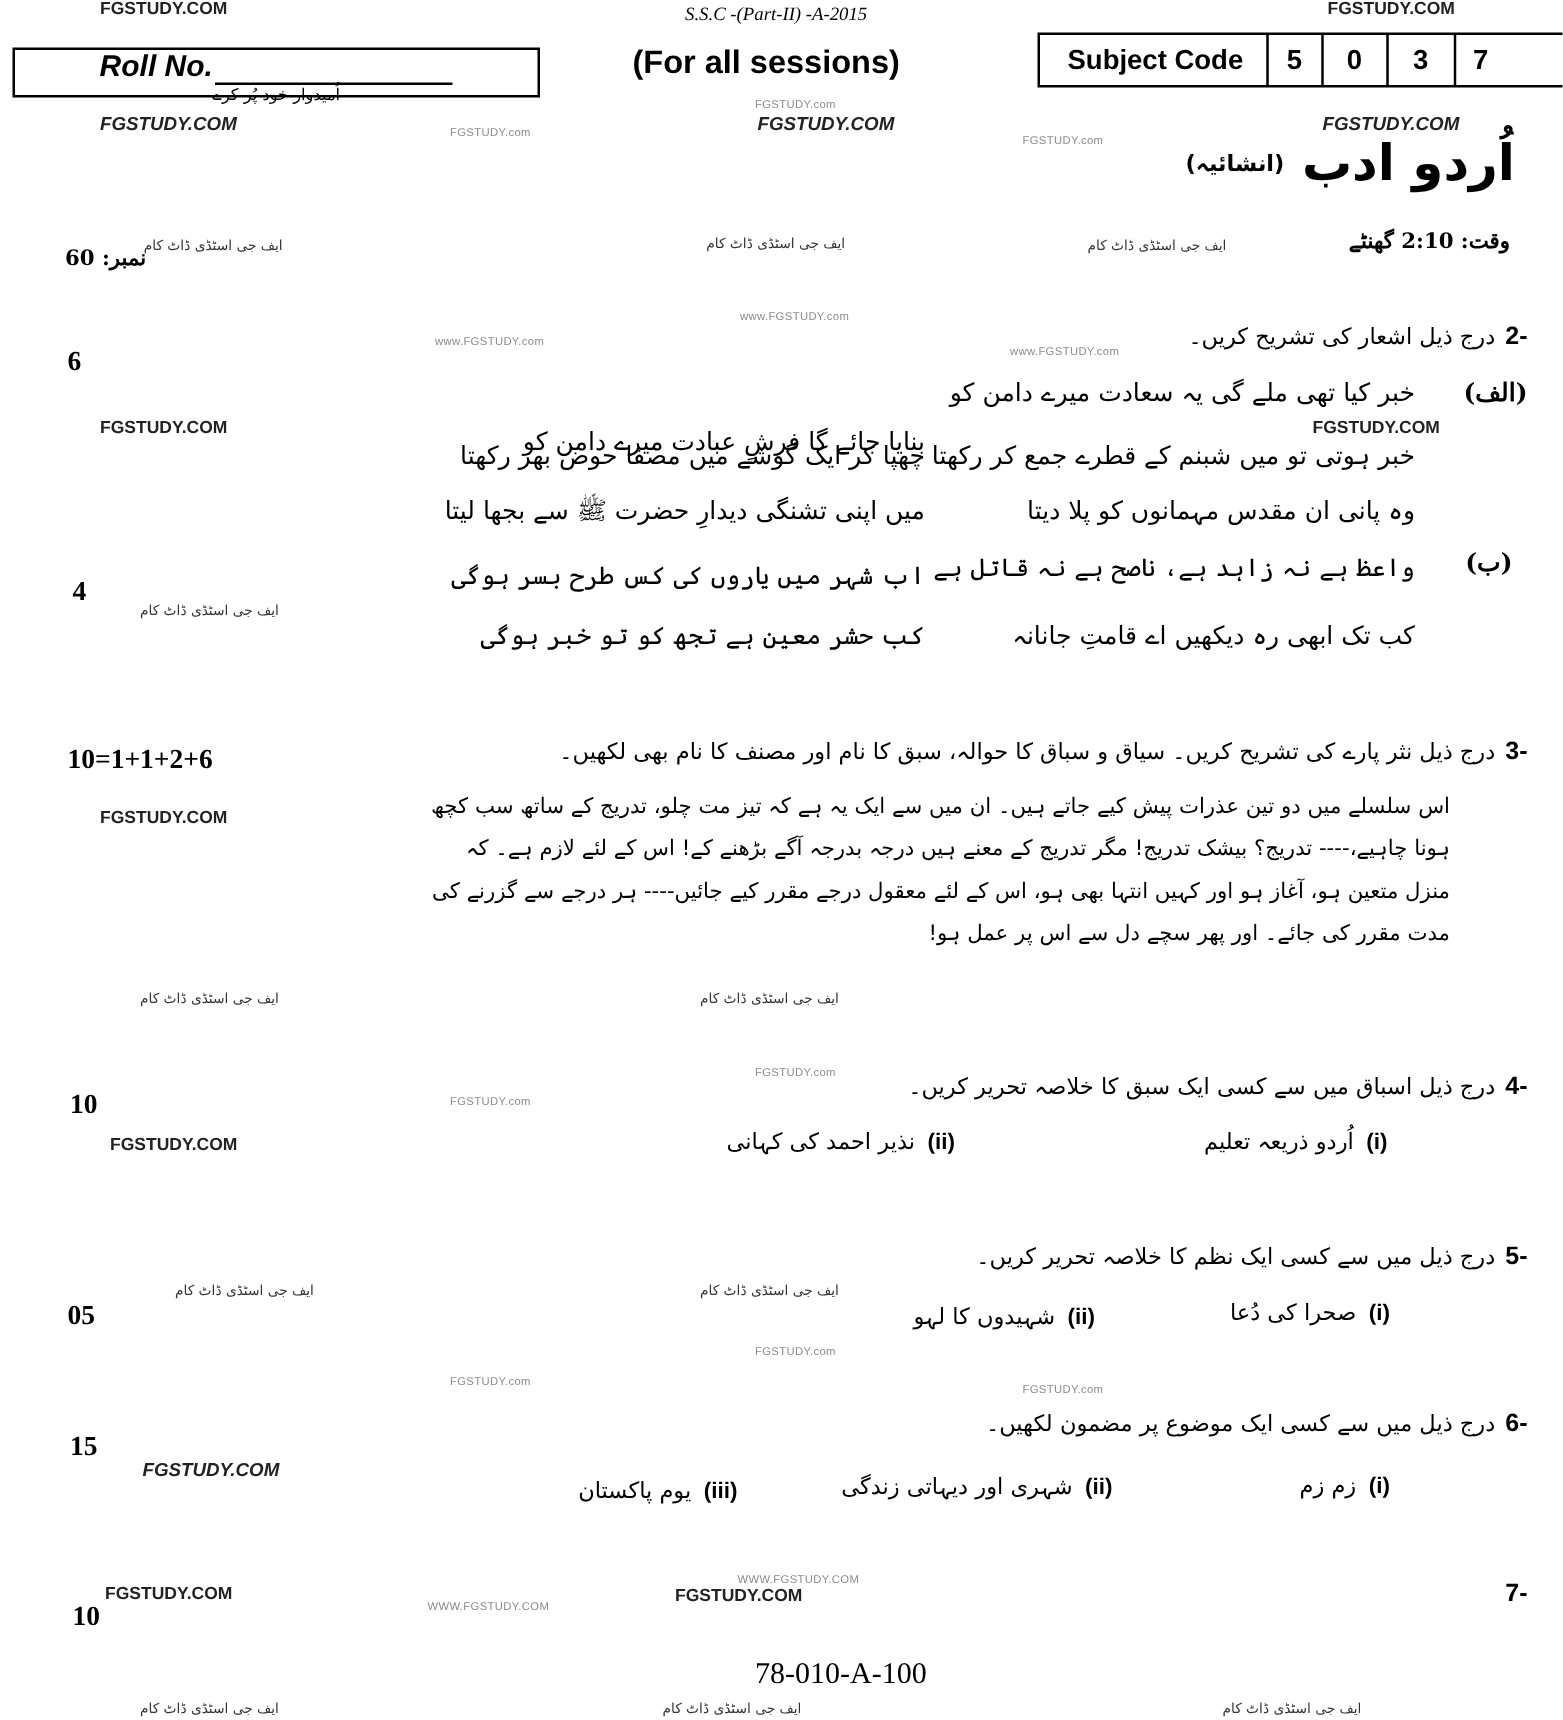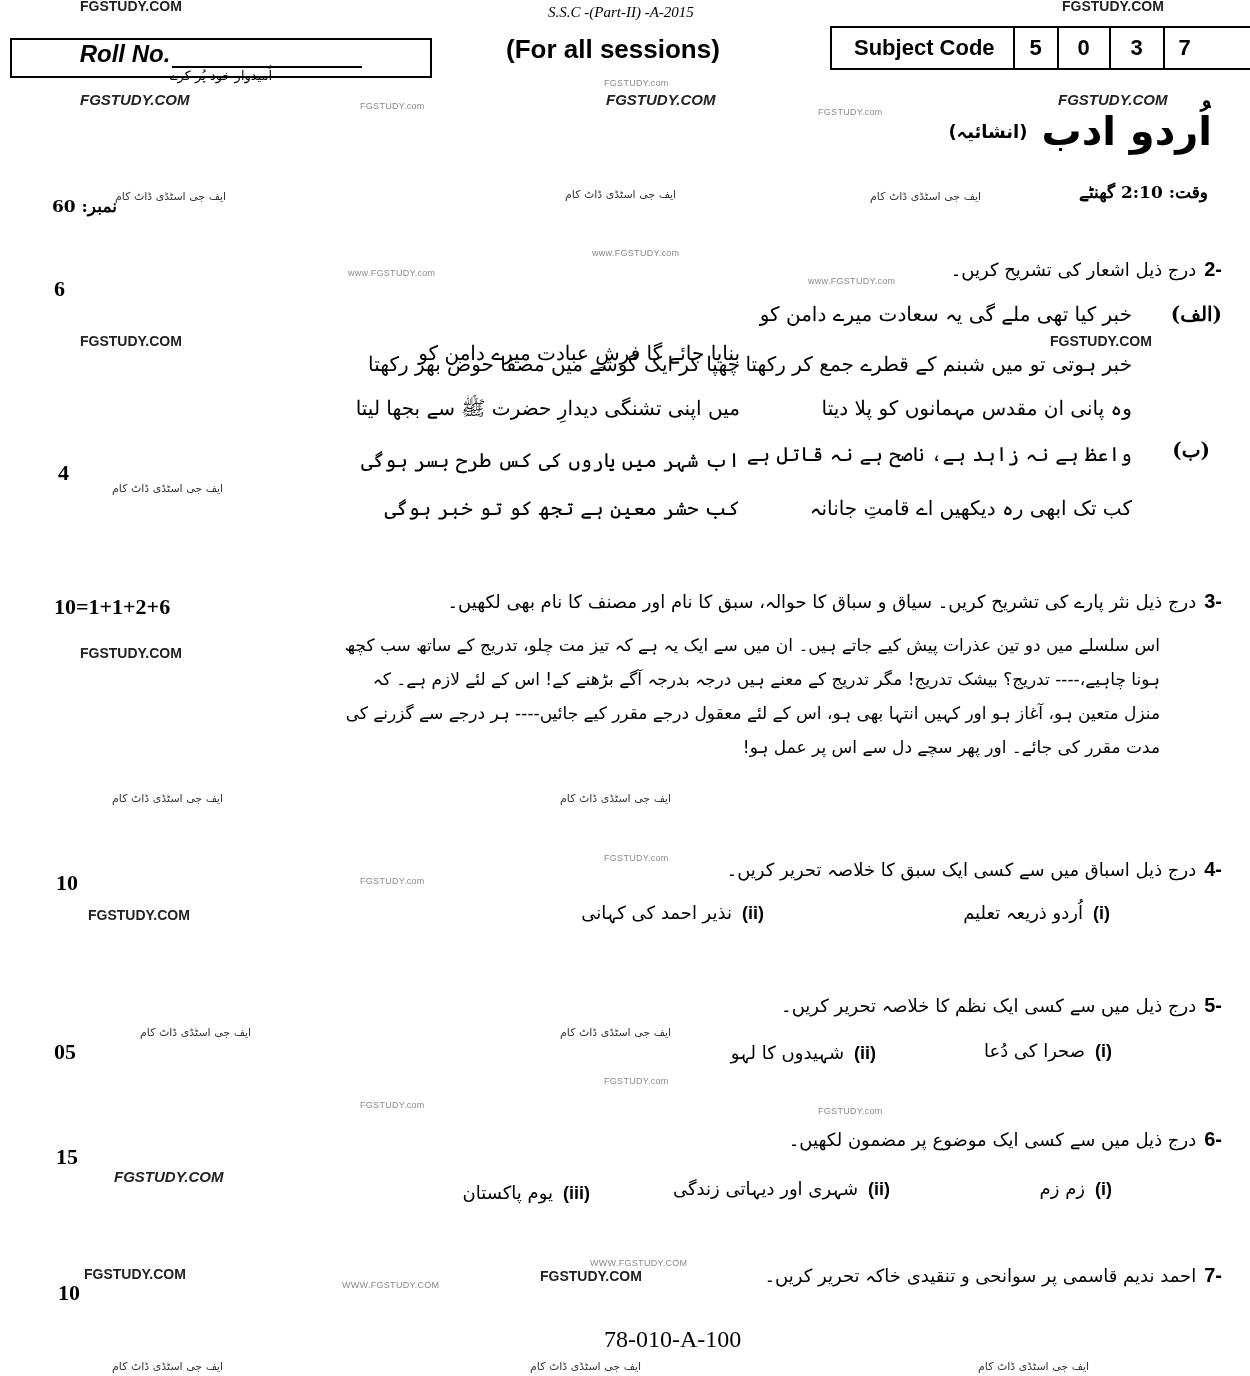--- a/index.html
+++ b/index.html
@@ -171,19 +171,18 @@
   <span>یوم پاکستان</span>
 </div>
 
 <div class="abs marks" style="left:58px;top:1280px;">10</div>
 <div class="abs wm-bold" style="left:84px;top:1266px;">FGSTUDY.COM</div>
 <div class="abs wm-light" style="left:342px;top:1280px;">WWW.FGSTUDY.COM</div>
 <div class="abs wm-light" style="left:590px;top:1258px;">WWW.FGSTUDY.COM</div>
 <div class="abs wm-bold" style="left:540px;top:1268px;">FGSTUDY.COM</div>
 <div class="abs q-line" style="right:28px;top:1264px;">
   <span class="qnum">7-</span>
-  <span class="q-text">احمد ندیم قاسمی پر سوانحی و تنقیدی خاکہ تحریر کریں۔</span>
 </div>
 
 <div class="abs footer-code" style="left:604px;top:1326px;">78-010-A-100</div>
 <div class="abs wm-urdu" style="left:112px;top:1360px;">ایف جی اسٹڈی ڈاٹ کام</div>
 <div class="abs wm-urdu" style="left:530px;top:1360px;">ایف جی اسٹڈی ڈاٹ کام</div>
 <div class="abs wm-urdu" style="left:978px;top:1360px;">ایف جی اسٹڈی ڈاٹ کام</div>
 
 </body></html>

